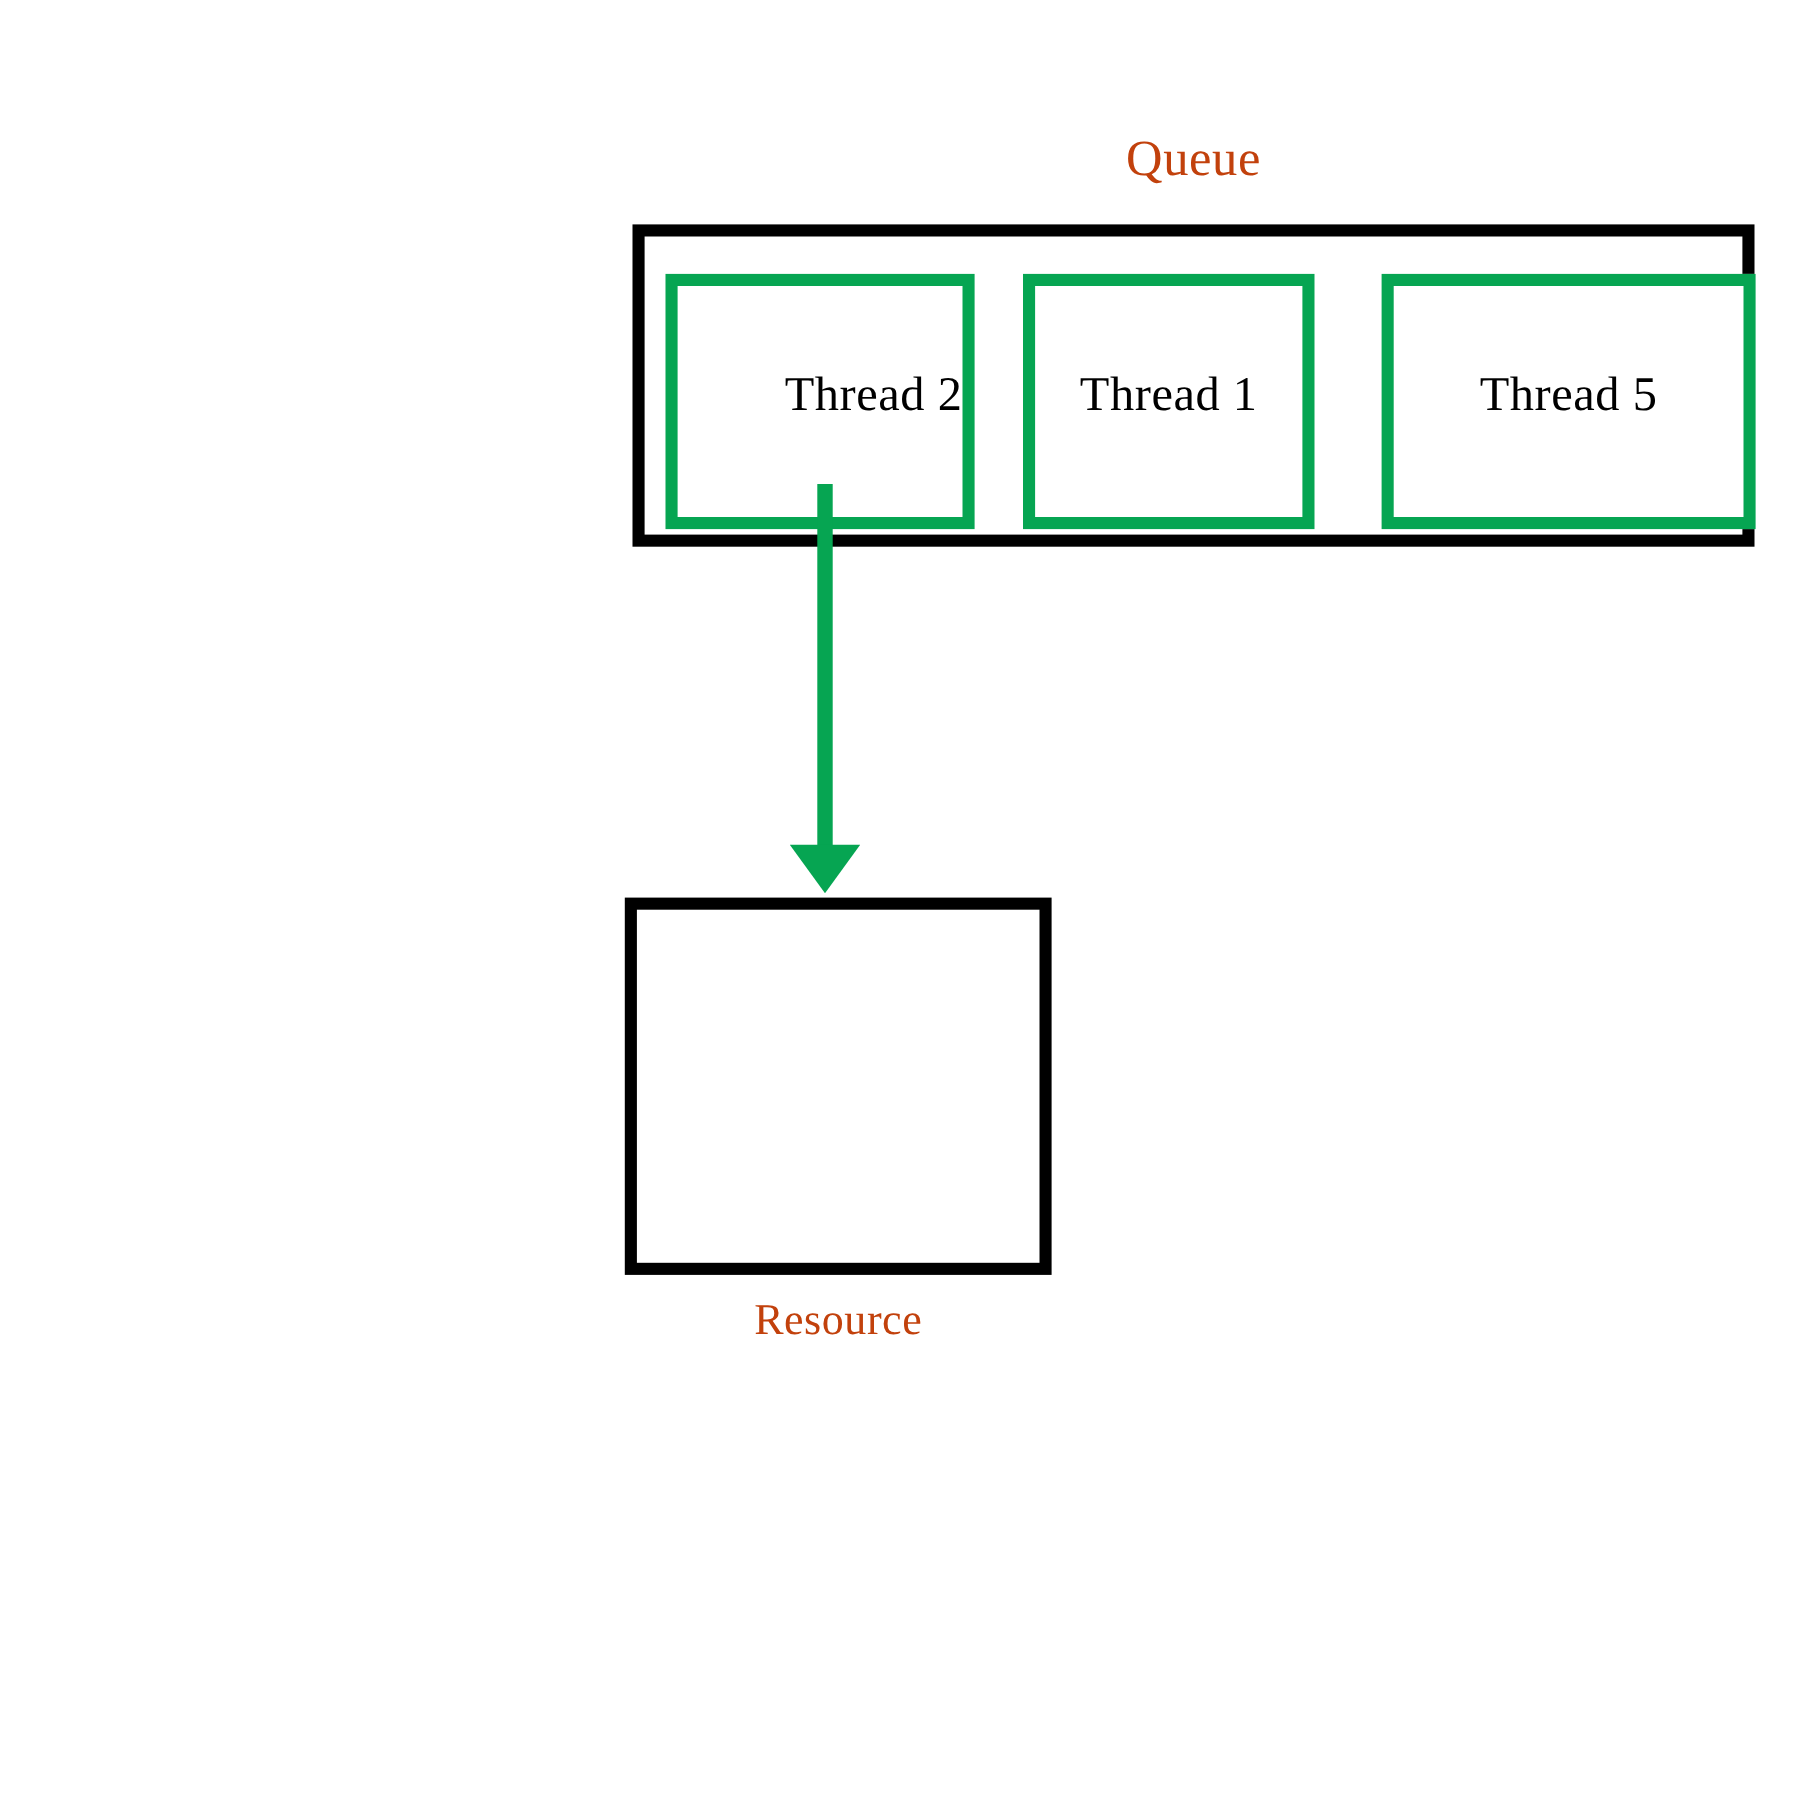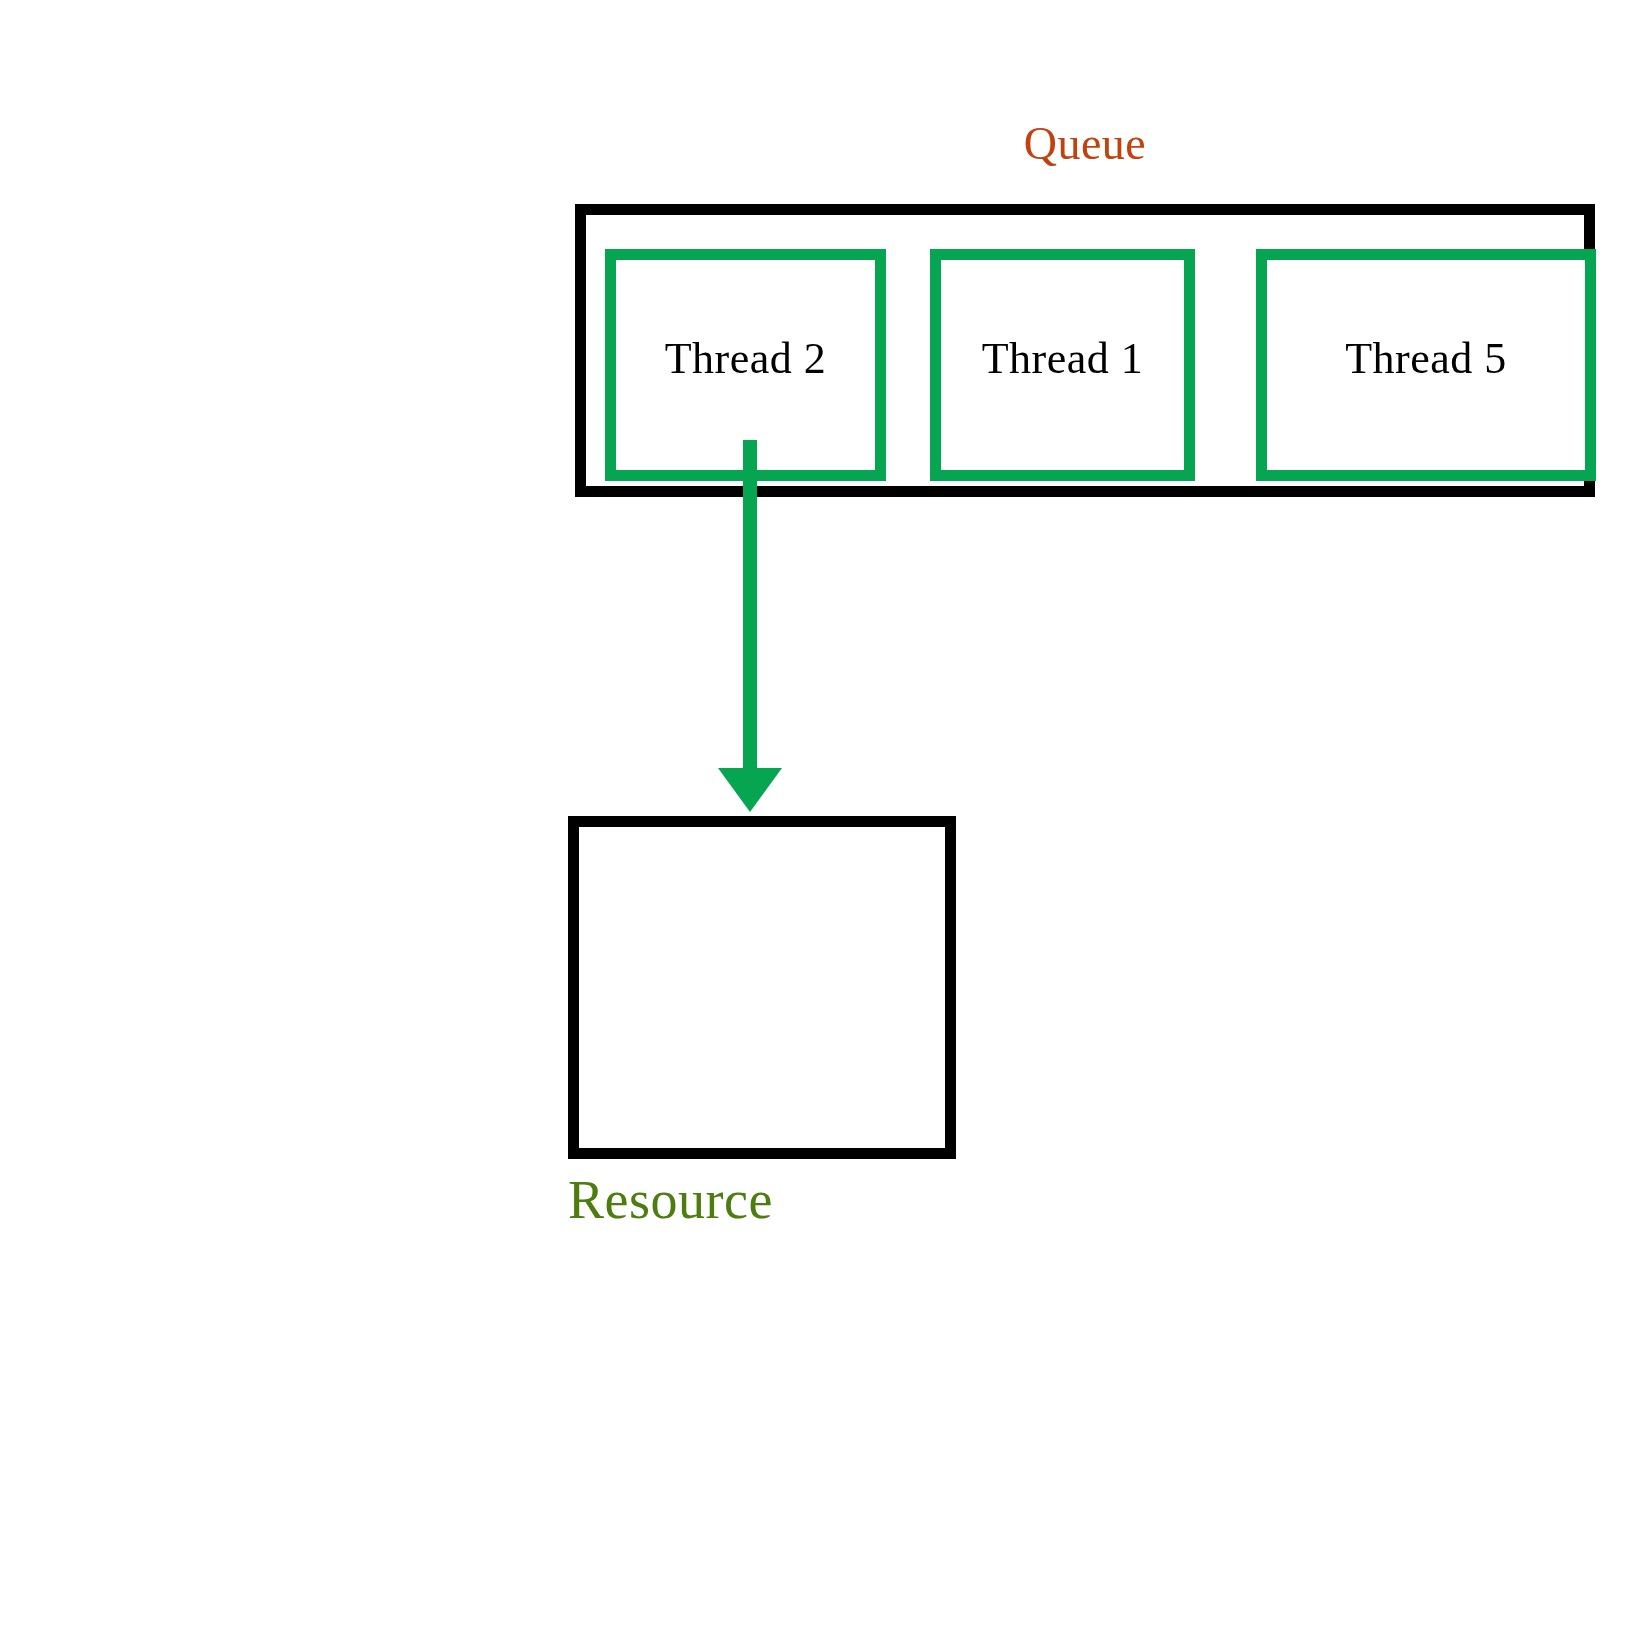--- a/index.html
+++ b/index.html
@@ -61,21 +61,21 @@
     position: absolute;
     top: 34px;
     height: 232px;
     border: 11px solid #06a552;
     box-sizing: border-box;
     background: #ffffff;
     display: flex;
     align-items: center;
     justify-content: center;
   }
-  .thread-box.slot-0 { left: 19px;  width: 281px; }
+  .thread-box.slot-0 { left: 19px;  width: 281px; justify-content: flex-end; }
   .thread-box.slot-1 { left: 344px; width: 265px; }
   .thread-box.slot-2 { left: 670px; width: 340px; }
 
   .thread-label {
     font-size: 44px;
     line-height: 50px;
     color: #000000;
     white-space: nowrap;
     position: relative;
     top: -6px;
@@ -101,24 +101,24 @@
     border: 11px solid #000000;
     box-sizing: border-box;
     background: #ffffff;
   }
 
   .resource-title {
     position: absolute;
     left: 568px;
     top: 1172px;
     width: 388px;
-    text-align: left;
-    font-size: 54px;
+    text-align: center;
+    font-size: 40px;
     line-height: 56px;
-    color: #4d7c0f;
+    color: #c2410c;
     white-space: nowrap;
     letter-spacing: 0.5px;
   }
 </style>
 </head>
 <body>
 
 <div id="canvas">
 
   <div class="queue-title">Queue</div>

